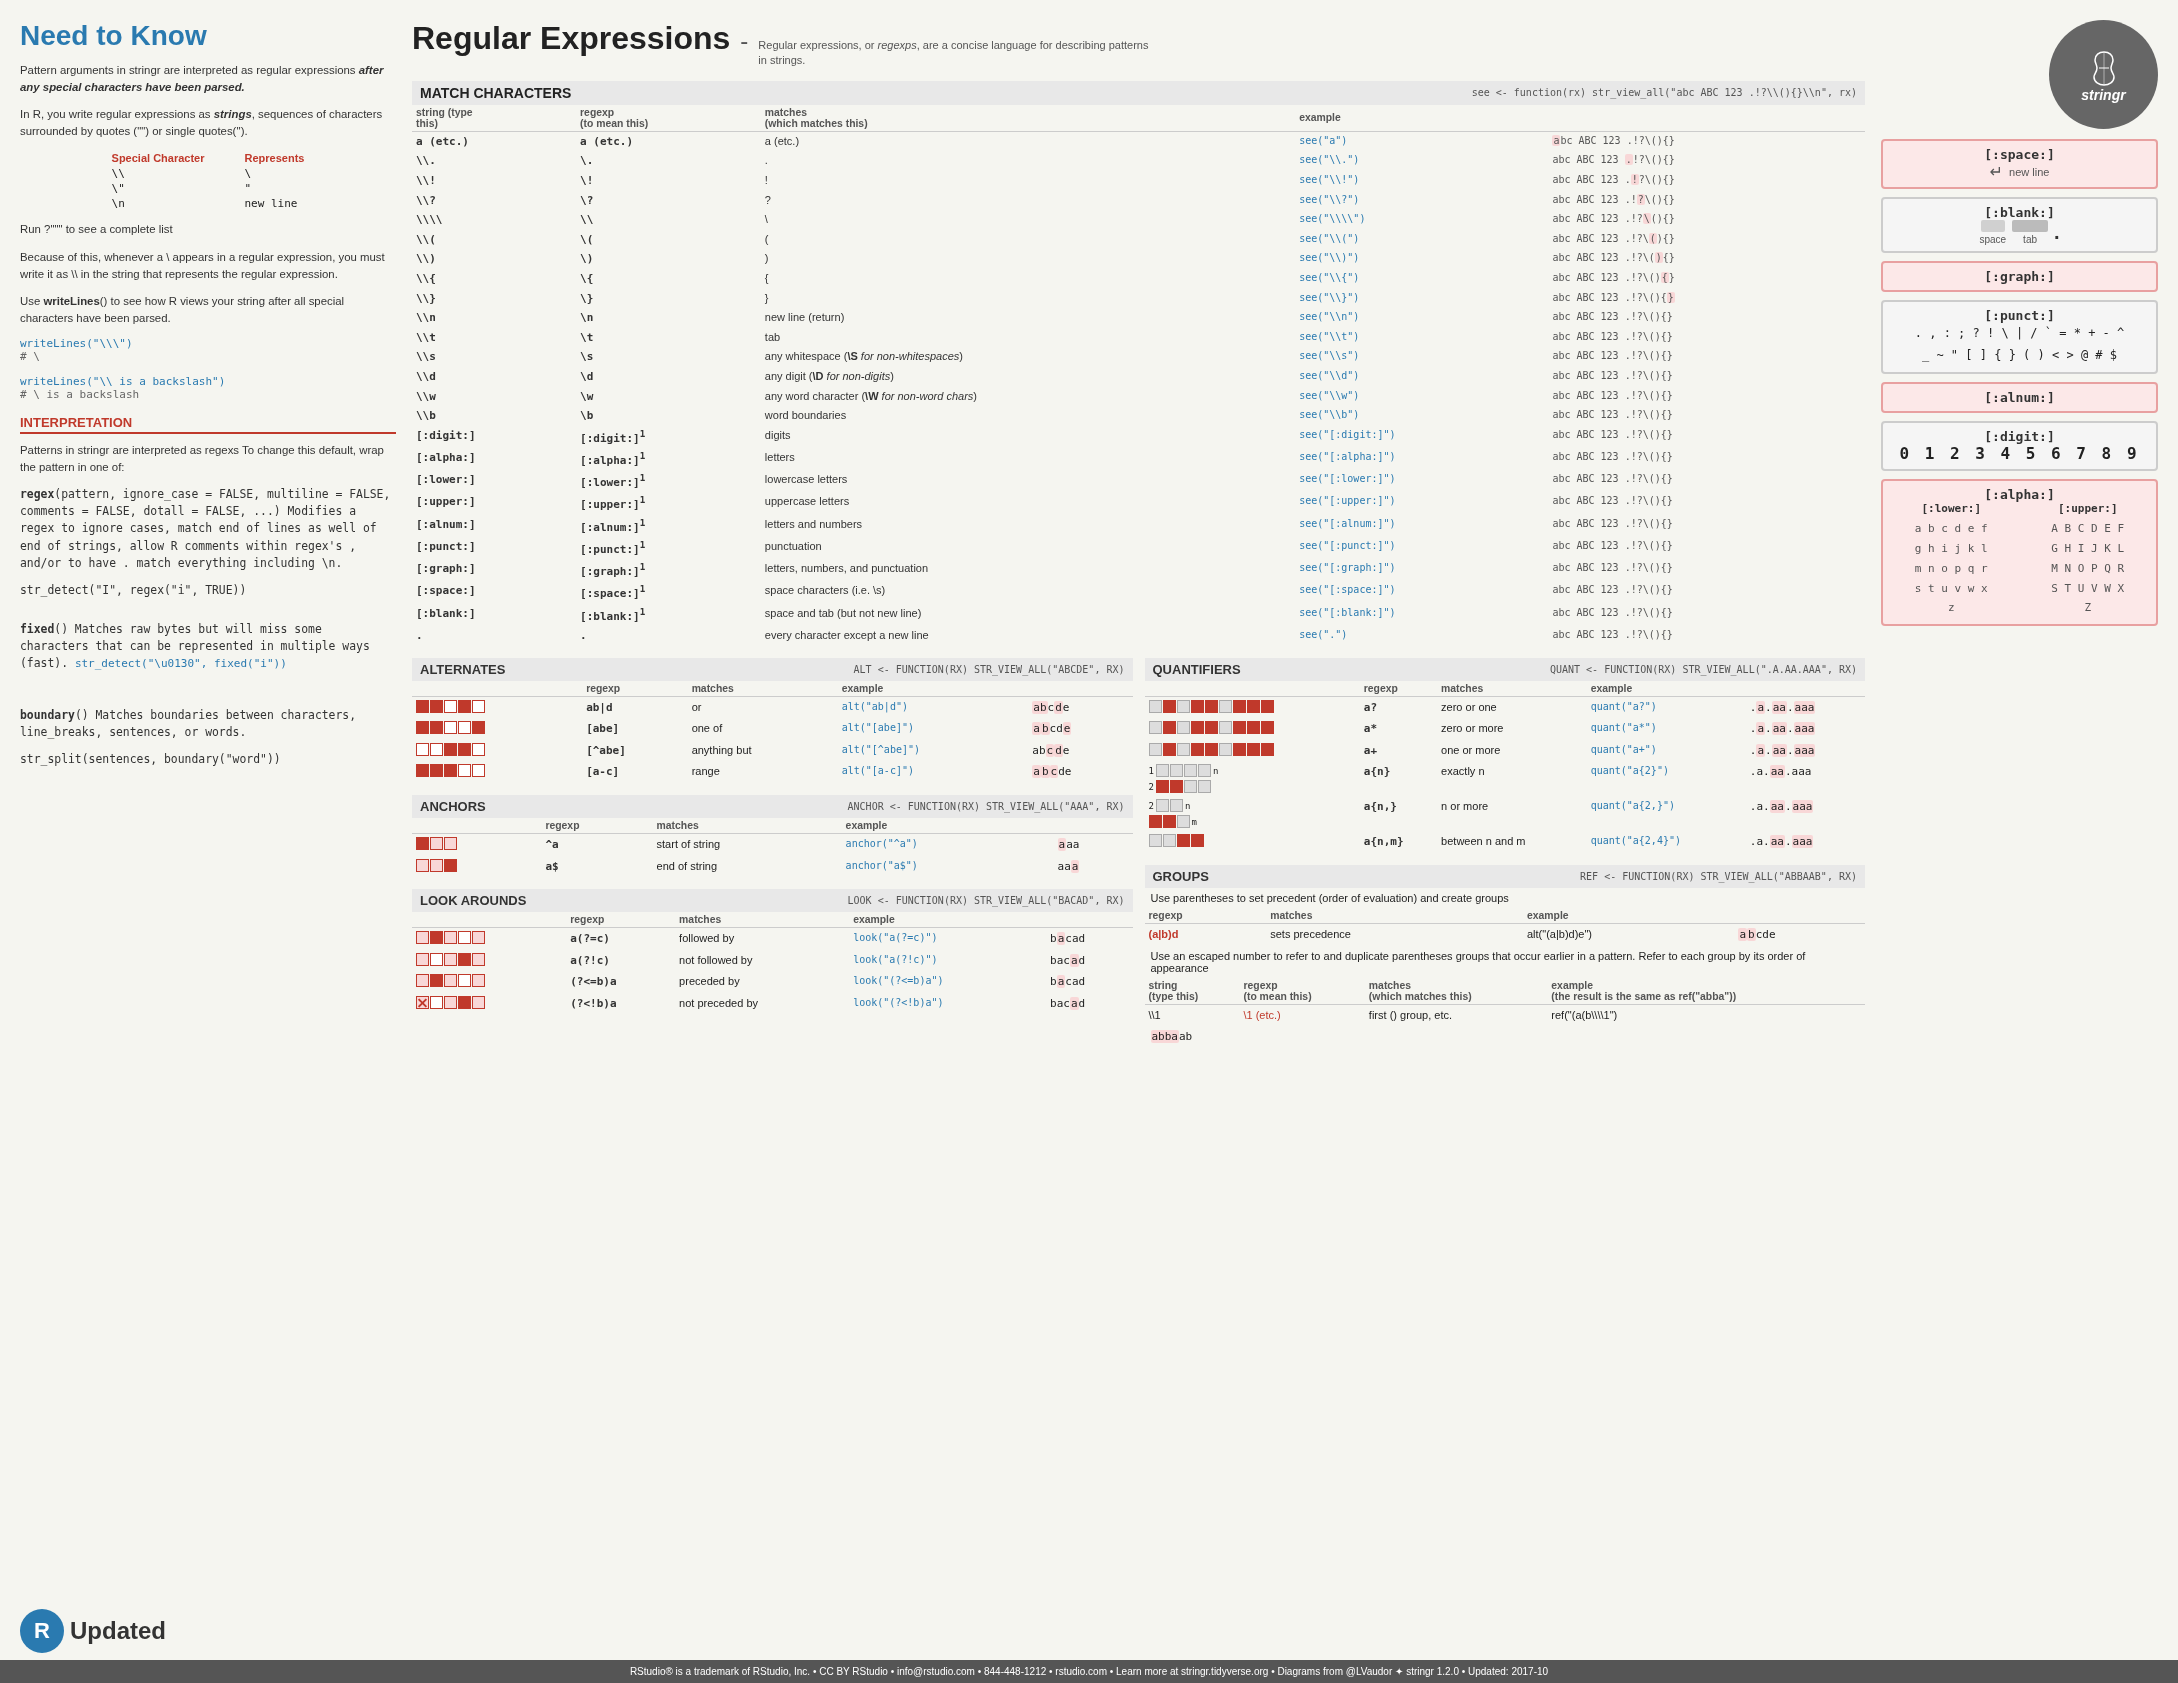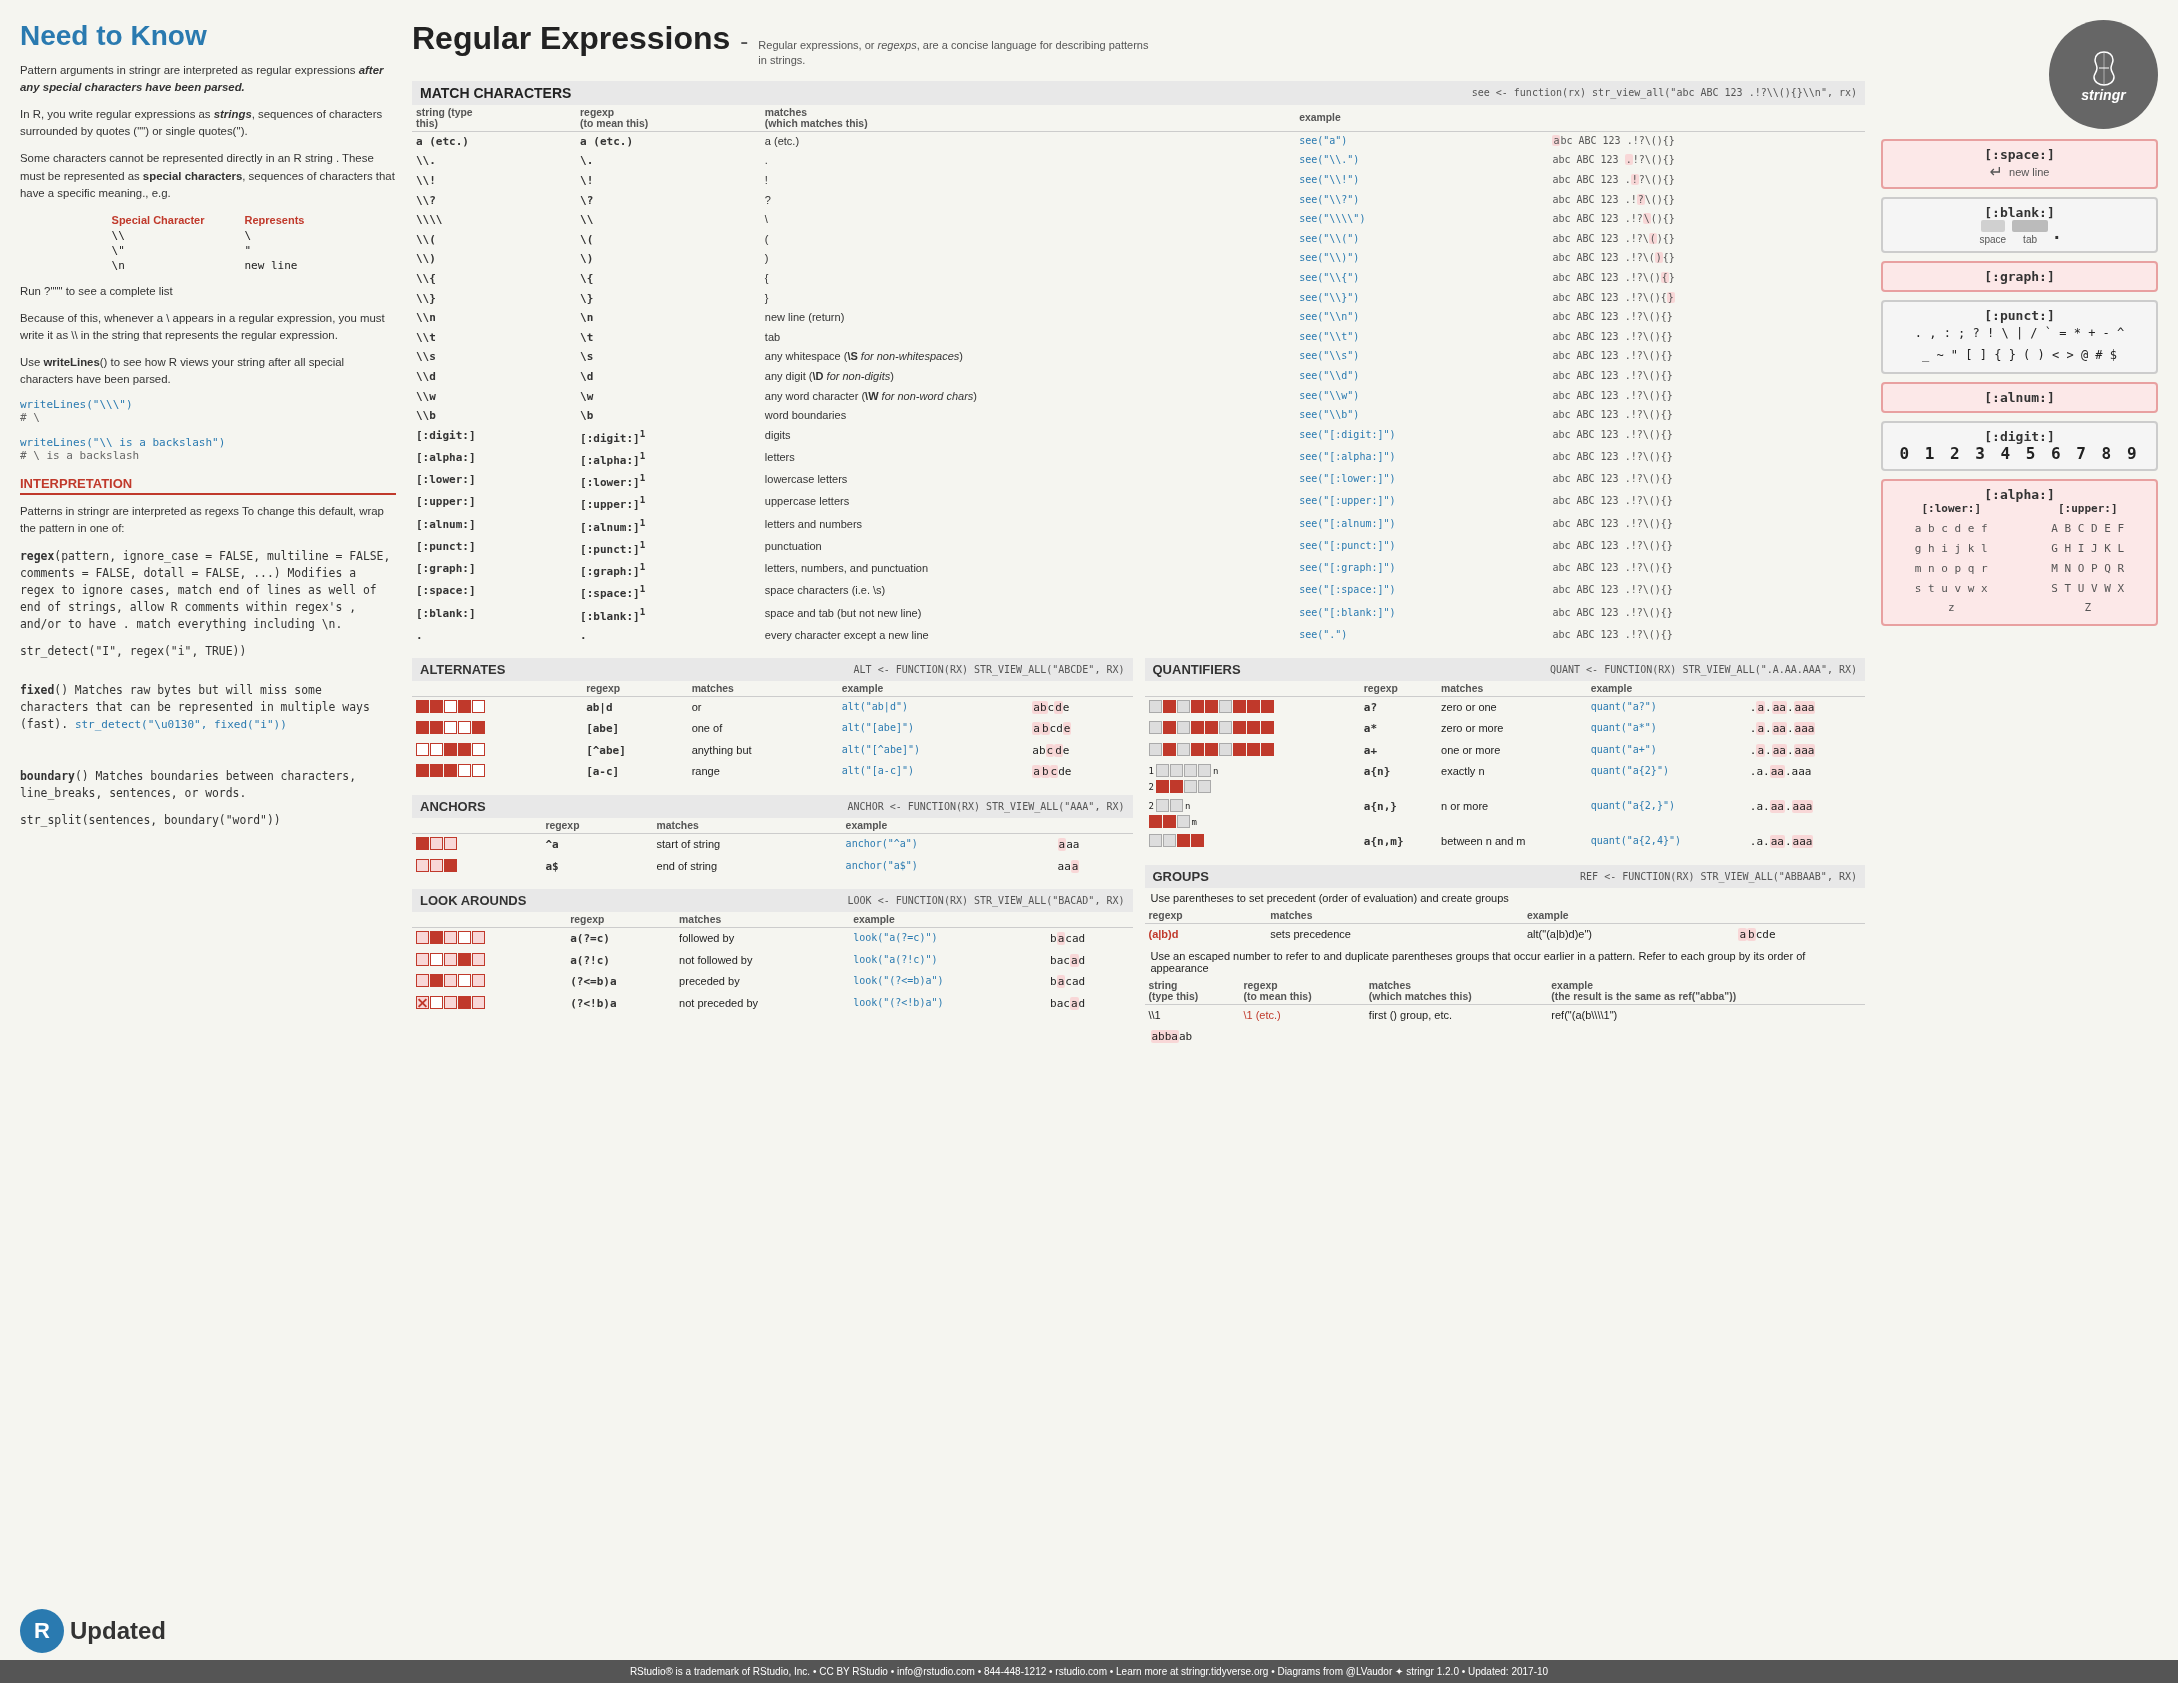--- a/index.html
+++ b/index.html
@@ -328,21 +328,20 @@
 </head>
 <body>
 
 <div class="page-wrapper">
   <div class="main-content">
 
     <div class="left-panel">
       <h2>Need to Know</h2>
       <p>Pattern arguments in stringr are interpreted as regular expressions <em>after any special characters have been parsed.</em></p>
       <p>In R, you write regular expressions as <em>strings</em>, sequences of characters surrounded by quotes ("") or single quotes('').</p>
-      <p>Some characters cannot be represented directly in an R string . These must be represented as <strong>special characters</strong>, sequences of characters that have a specific meaning., e.g.</p>
 
       <table class="special-chars-table">
         <tbody>
             <tr>
           <th style="color:#c0392b;">Special Character</th>
           <th style="color:#c0392b;">Represents</th>
         </tr>
         <tr>
           <td style="font-family:monospace;">\\</td>
           <td style="font-family:monospace;">\</td>

